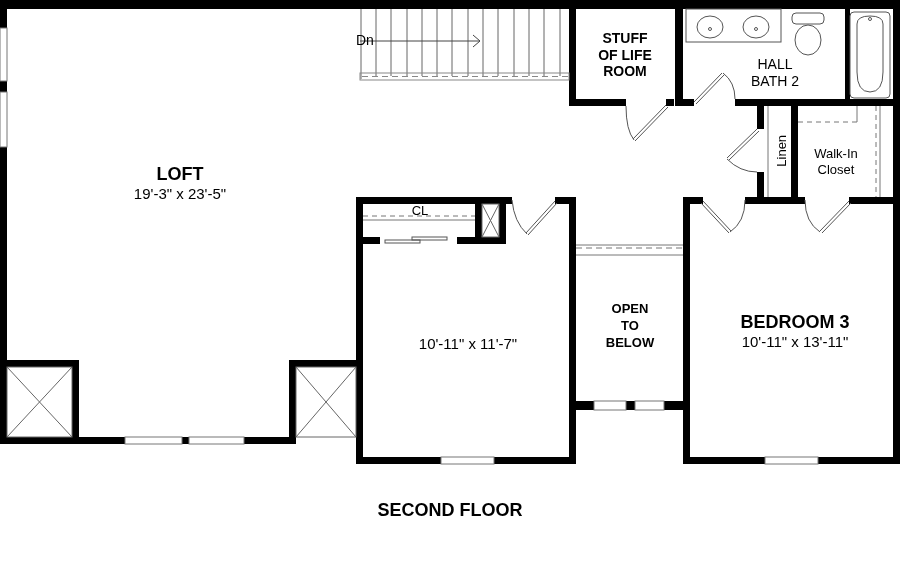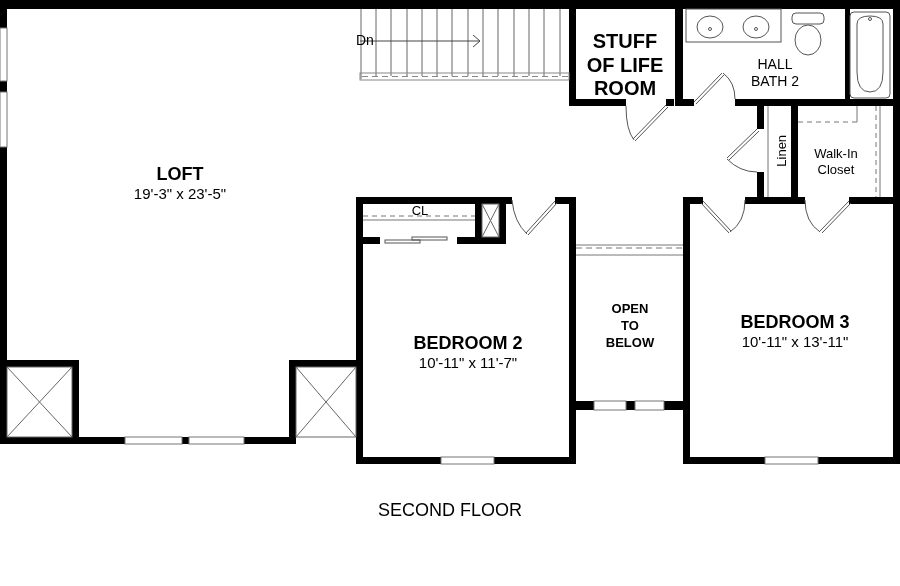--- a/index.html
+++ b/index.html
@@ -1,24 +1,24 @@
 <!DOCTYPE html>
 <html><head>
 <meta charset="utf-8">
 <style>
   html, body { margin: 0; padding: 0; background: #ffffff; }
   body { width: 900px; height: 586px; overflow: hidden; position: relative; font-family: "Liberation Sans", sans-serif; }
   svg { position: absolute; left: 0; top: 0; }
   .lbl { position: absolute; text-align: center; color: #000; font-family: "Liberation Sans", sans-serif; line-height: 1.05; }
   .room-name { font-weight: bold; font-size: 18px; }
   .room-dim { font-size: 15px; margin-top: 2px; }
-  .small-bold { font-weight: bold; font-size: 20px; line-height: 1.18; }
+  .small-bold { font-weight: bold; font-size: 14px; line-height: 1.18; }
   .small-bold2 { font-weight: bold; font-size: 13px; line-height: 1.3; }
   .plain { font-size: 13px; line-height: 1.2; }
-  .title { font-weight: normal; font-size: 18px; }
+  .title { font-weight: bold; font-size: 18px; }
 </style>
 </head>
 <body>
 
 <svg width="900" height="586" viewBox="0 0 900 586">
 
   <g fill="#000">
 
     <rect x="0" y="0" width="900" height="9"></rect>
 
@@ -198,21 +198,20 @@
 <div class="lbl plain" style="left:752px; top:143px; width:60px; transform:rotate(-90deg);">Linen</div>
 
 <div class="lbl plain" style="left:798px; top:146px; width:76px;">
   <div>Walk-In</div>
   <div>Closet</div>
 </div>
 
 <div class="lbl plain" style="left:400px; top:203px; width:40px;">CL</div>
 
 <div class="lbl" style="left:378px; top:334px; width:180px;">
-  <div class="room-name">BEDROOM 2</div>
   <div class="room-dim">10'-11" x 11'-7"</div>
 </div>
 
 <div class="lbl small-bold2" style="left:590px; top:301px; width:80px;">
   <div>OPEN</div>
   <div>TO</div>
   <div>BELOW</div>
 </div>
 
 <div class="lbl" style="left:700px; top:313px; width:190px;">

